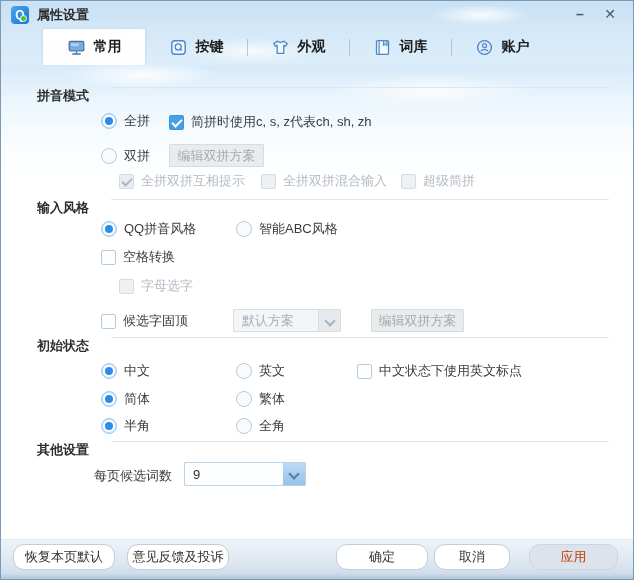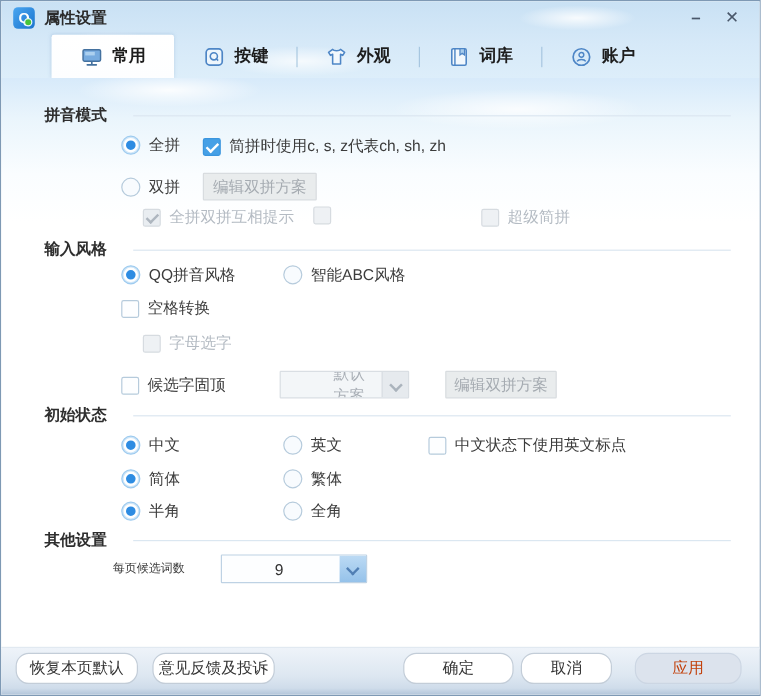--- a/index.html
+++ b/index.html
@@ -46,28 +46,28 @@
   .tab svg{ display:block; }
 
   
   .content{
     position:absolute; left:0; top:64px; right:0; height:476px;
     background:
       radial-gradient(110px 20px at 140px 10px, rgba(255,255,255,.9), rgba(255,255,255,0) 70%),
       radial-gradient(150px 24px at 430px 26px, rgba(255,255,255,.8), rgba(255,255,255,0) 70%),
       linear-gradient(180deg,#d7eafa 0px,#eaf5fc 34px,#fafdff 80px,#ffffff 120px);
   }
-  .sec{ position:absolute; left:36px; right:24px; display:flex; align-items:center; gap:22px; }
+  .sec{ position:absolute; left:36px; right:24px; display:flex; gap:22px; }
   .sec-t{ font-size:13px; font-weight:bold; color:#2e2e2e; white-space:nowrap; }
   .rule{ flex:1; height:1px; background:#dbe7f1; }
 
   .g{ position:absolute; display:flex; align-items:center; }
   .lbl{ font-size:13px; color:#3c3c3c; margin-left:7px; white-space:nowrap; }
   .lbl.dis{ color:#b4bbc3; }
-  .plainlbl{ position:absolute; font-size:10px; color:#3c3c3c; white-space:nowrap; }
+  .plainlbl{ position:absolute; font-size:13px; color:#3c3c3c; white-space:nowrap; }
 
   
   .radio{ width:16px; height:16px; border-radius:50%; border:1px solid #b6cbdc; background:#f8fbfe; position:relative; flex:none; }
   .radio.checked{ background:#cfe6f8; border-color:#9ecbef; }
   .radio.checked::after{
     content:""; position:absolute; left:1px; top:1px; width:8px; height:8px;
     background:#2e8ce2; border:2px solid #fff; border-radius:50%;
   }
 
   
@@ -79,21 +79,21 @@
   }
   .checkbox.dis{ background:#eef1f4; border-color:#d6dbe0; }
   .checkbox.dis.checked{ background:#e9edf1; border-color:#d6dbe0; }
   .checkbox.dis.checked::after{ border-color:#aeb6bf; }
 
   
   .cbtn{ position:absolute; height:23px; display:flex; align-items:center; justify-content:center;
     font-size:13px; border:1px solid #d8dcdf; background:#e9eced; color:#a5abb1; border-radius:1px; }
 
   
-  .select{ position:absolute; height:23px; display:flex; border-radius:1px; overflow:hidden;padding-left:36px; }
+  .select{ position:absolute; height:23px; display:flex; border-radius:1px; overflow:hidden; }
   .select .sel-text{ flex:1; font-size:13px; padding:0 8px; display:flex; align-items:center; }
   .select .sel-arrow{ width:22px; position:relative; flex:none; }
   .select .sel-arrow::after{
     content:""; position:absolute; left:7px; top:7px; width:6px; height:6px;
     border-right:2px solid; border-bottom:2px solid; transform:rotate(45deg);
   }
   .select.dis{ border:1px solid #d9dee3; background:#f3f6f8; }
   .select.dis .sel-text{ color:#a9afb6; }
   .select.dis .sel-arrow{ background:#e6eaee; border-left:1px solid #d9dee3; }
   .select.dis .sel-arrow::after{ color:#aab3bc; }
@@ -199,20 +199,21 @@
       <span class="lbl">双拼</span>
     </div>
     <div class="cbtn" style="left:168px;top:79px;width:95px">编辑双拼方案</div>
 
     <div class="g" style="left:118px;top:107px">
       <span class="checkbox dis checked"></span>
       <span class="lbl dis">全拼双拼互相提示</span>
     </div>
     <div class="g" style="left:260px;top:107px">
       <span class="checkbox dis"></span>
+      <span class="lbl dis">全拼双拼混合输入</span>
     </div>
     <div class="g" style="left:400px;top:107px">
       <span class="checkbox dis"></span>
       <span class="lbl dis">超级简拼</span>
     </div>
 
     <div class="sec" style="top:134px">
       <span class="sec-t">输入风格</span>
       <i class="rule"></i>
     </div>

